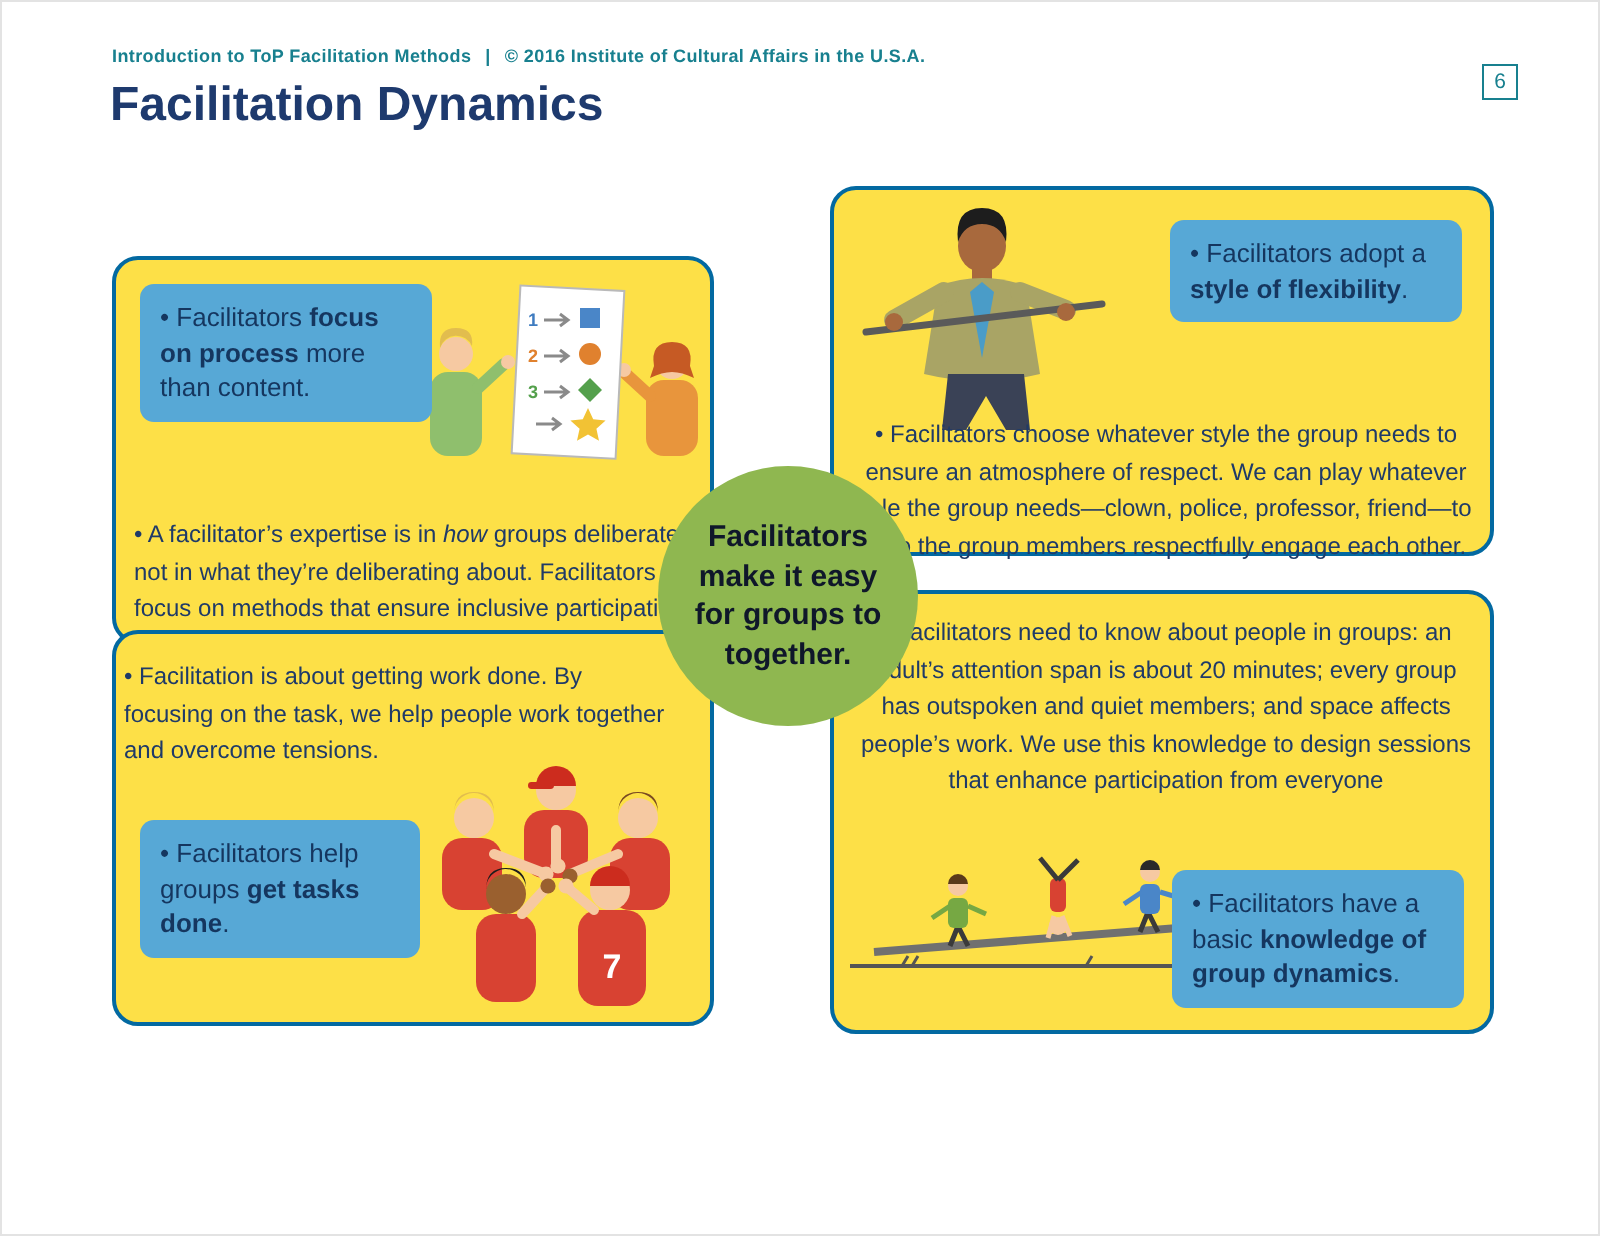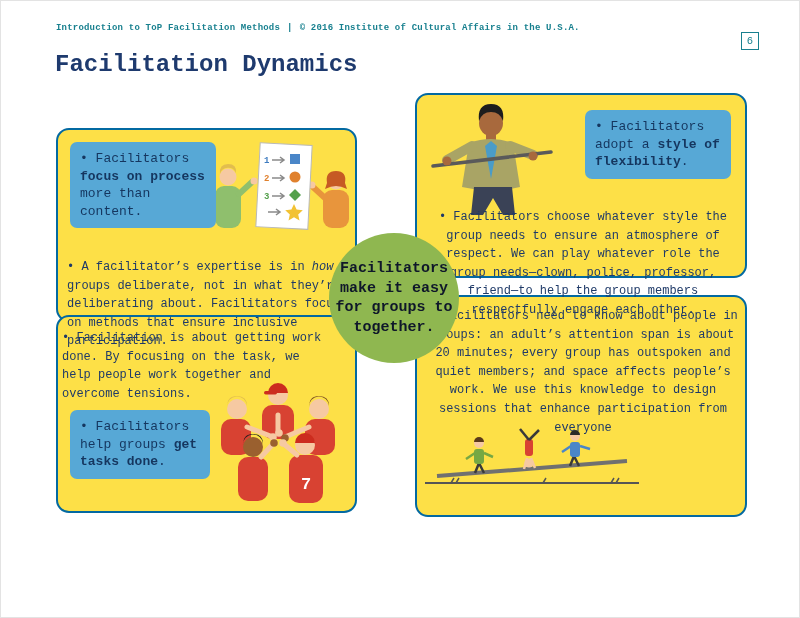--- a/index.html
+++ b/index.html
@@ -1,33 +1,33 @@
 <!DOCTYPE html>
 <html><head>
 <meta charset="utf-8">
 <style>
   * { margin:0; padding:0; box-sizing:border-box; }
   html,body { background:#ffffff; }
   body { font-family:"Liberation Sans", sans-serif; }
   .slide {
     position:relative; width:800px; height:618px; background:#ffffff;
-    border:1px solid #e3e3e3; overflow:hidden;font-family:Liberation Mono, monospace;
+    border:1px solid #e3e3e3; overflow:hidden;
   }
   .slide-header {
     position:absolute; left:55px; top:22px;
     font-size:9px; font-weight:bold; color:#18808f; letter-spacing:0.2px;
   }
   .slide-header .sep { margin:0 7px; }
   .page-num {
     position:absolute; right:40px; top:31px; width:18px; height:18px;
     border:1px solid #18808f; color:#18808f; font-size:10.5px;
     display:flex; align-items:center; justify-content:center;
   }
   .page-title {
-    position:absolute; left:54px; top:50px;
+    position:absolute; left:54px; top:38px;
     font-size:24px; font-weight:bold; color:#1e3a6e;
   }
   .panel {
     position:absolute; border:2px solid #0369a1; border-radius:13px; background:#fde047;
   }
   #panel-tl { left:55px;  top:108px; width:301px; height:194px;margin-top:19px; }
   #panel-tr { left:414px; top:92px;  width:332px; height:185px; }
   #panel-bl { left:55px;  top:314px; width:301px; height:198px; }
   #panel-br { left:414px; top:294px; width:332px; height:222px; }
   .callout {
@@ -182,20 +182,23 @@
       <circle cx="106" cy="76" r="4.5" fill="#f6c9a2"></circle>
       <rect x="102" y="52" width="8" height="17" rx="3" fill="#d84232"></rect>
       <path d="M106 53 l-9 -11 M106 53 l10 -10" stroke="#3a3a3a" stroke-width="2.5" fill="none"></path>
 
       <path d="M147 79 l4 -10 l5 10" stroke="#3a3a3a" stroke-width="2.5" fill="none"></path>
       <rect x="147" y="55" width="10" height="15" rx="3" fill="#4a86c8"></rect>
       <path d="M148 59 l-9 6 M157 59 l10 3" stroke="#4a86c8" stroke-width="2.5" fill="none"></path>
       <circle cx="152" cy="49" r="5" fill="#f6c9a2"></circle>
       <path d="M147 48 a5 5 0 0 1 10 0 z" fill="#2a2a2a"></path>
     </svg>
+    <div class="callout" id="callout-br">
+      <span>• Facilitators have a basic </span><strong>knowledge of group dynamics</strong><span>.</span>
+    </div>
   </div>
 
   <div class="center-circle">
     <span>Facilitators</span>
     <span>make it easy</span>
     <span>for groups to</span>
     <span>together.</span>
   </div>
 
 </div>

